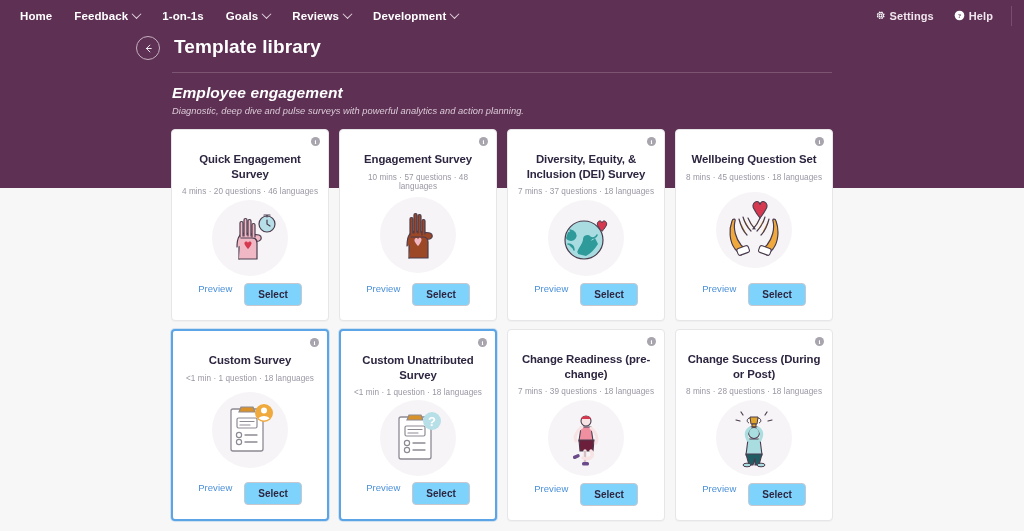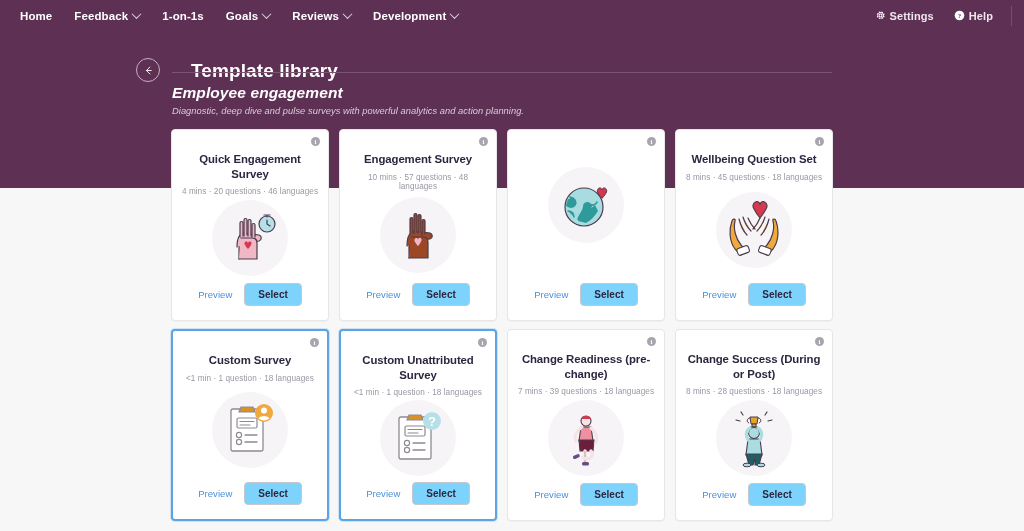--- a/index.html
+++ b/index.html
@@ -44,21 +44,21 @@
   .nav-right .nav-item { font-size: 11px; font-weight: bold; color: #f0e6ed; }
   .nav-divider {
     width: 1px; height: 20px; background: #7a4d70; margin-left: 8px;
   }
   .ic { display: inline-block; line-height: 0; }
 
   
   .page-header {
     position: absolute; top: 36px; left: 136px;
     width: 712px; height: 46px;
-    display: flex; align-items: flex-end; gap: 17px;
+    display: flex; align-items: flex-start;
   }
   .back-btn {
     width: 24px; height: 24px; border-radius: 50%;
     border: 1.3px solid #c7afc0;
     display: flex; align-items: center; justify-content: center;
     cursor: pointer; flex: 0 0 auto;
   }
   .back-btn svg { display: block; }
   .page-title {
     margin-left: 14px; color: #ffffff;
@@ -125,21 +125,21 @@
     flex: 1 1 auto;
     display: flex; align-items: center; justify-content: center;
     padding-bottom: 4px;
   }
   .art-circle {
     width: 76px; height: 76px; border-radius: 50%;
     background: #f6f4f6;
     display: flex; align-items: center; justify-content: center;
   }
   .card-foot {
-    display: flex; align-items: center; justify-content: center;
+    display: flex; justify-content: center;
     gap: 12px; padding: 0 0 14px;
   }
   .preview-link {
     font-size: 9.5px; color: #4a90d9; cursor: pointer;
     letter-spacing: .05px;
   }
   .select-btn {
     font-size: 10px; font-weight: bold; color: #2e2640;
     background: #7dd3fc;
     border: 1px solid #c9c7ce; border-radius: 4px;
@@ -277,20 +277,24 @@
         </div>
       </div>
       <div class="card-foot">
         <span class="preview-link">Preview</span>
         <button class="select-btn">Select</button>
       </div>
     </div>
 
     <div class="card">
       <div class="info-icon">i</div>
+      <div class="card-head">
+        <div class="card-title">Diversity, Equity, &amp; Inclusion (DEI) Survey</div>
+        <div class="card-meta">7 mins · 37 questions · 18 languages</div>
+      </div>
       <div class="card-art">
         <div class="art-circle">
           <svg width="60" height="60" viewBox="0 0 60 60">
             <circle cx="28" cy="32" r="19" fill="#a8dce0" stroke="#4a3c4e" stroke-width="1.2"></circle>
             <path d="M14 22 c5 1 7 5 5 8 -2 3-6 2-7 0 M22 44 c2-6 6-8 6-13 0-3 4-4 6-2 2 2 6 1 7-2 M12 36 c4 0 6 3 6 6" fill="#2f9a9a" stroke="#2f9a9a" stroke-width="1.6" stroke-linecap="round"></path>
             <path d="M22 46 c0-6 5-9 5-14 0-3 4-3 5-1 2 2 5 2 7-1 l3 6 c-3 5-8 10-12 12z" fill="#2f9a9a"></path>
             <path d="M12 24 c5 0 8 4 6 7 -2 3-7 2-8-1z" fill="#2f9a9a"></path>
             <path d="M42 18 c-2.6-4 3-7.5 4-3 1-4.5 6.6-1 4 3 -1.4 2.6-4 5.4-4 5.4 s-2.6-2.8-4-5.4z" fill="#d6384f" stroke="#4a3c4e" stroke-width="1"></path>
           </svg>
         </div>

